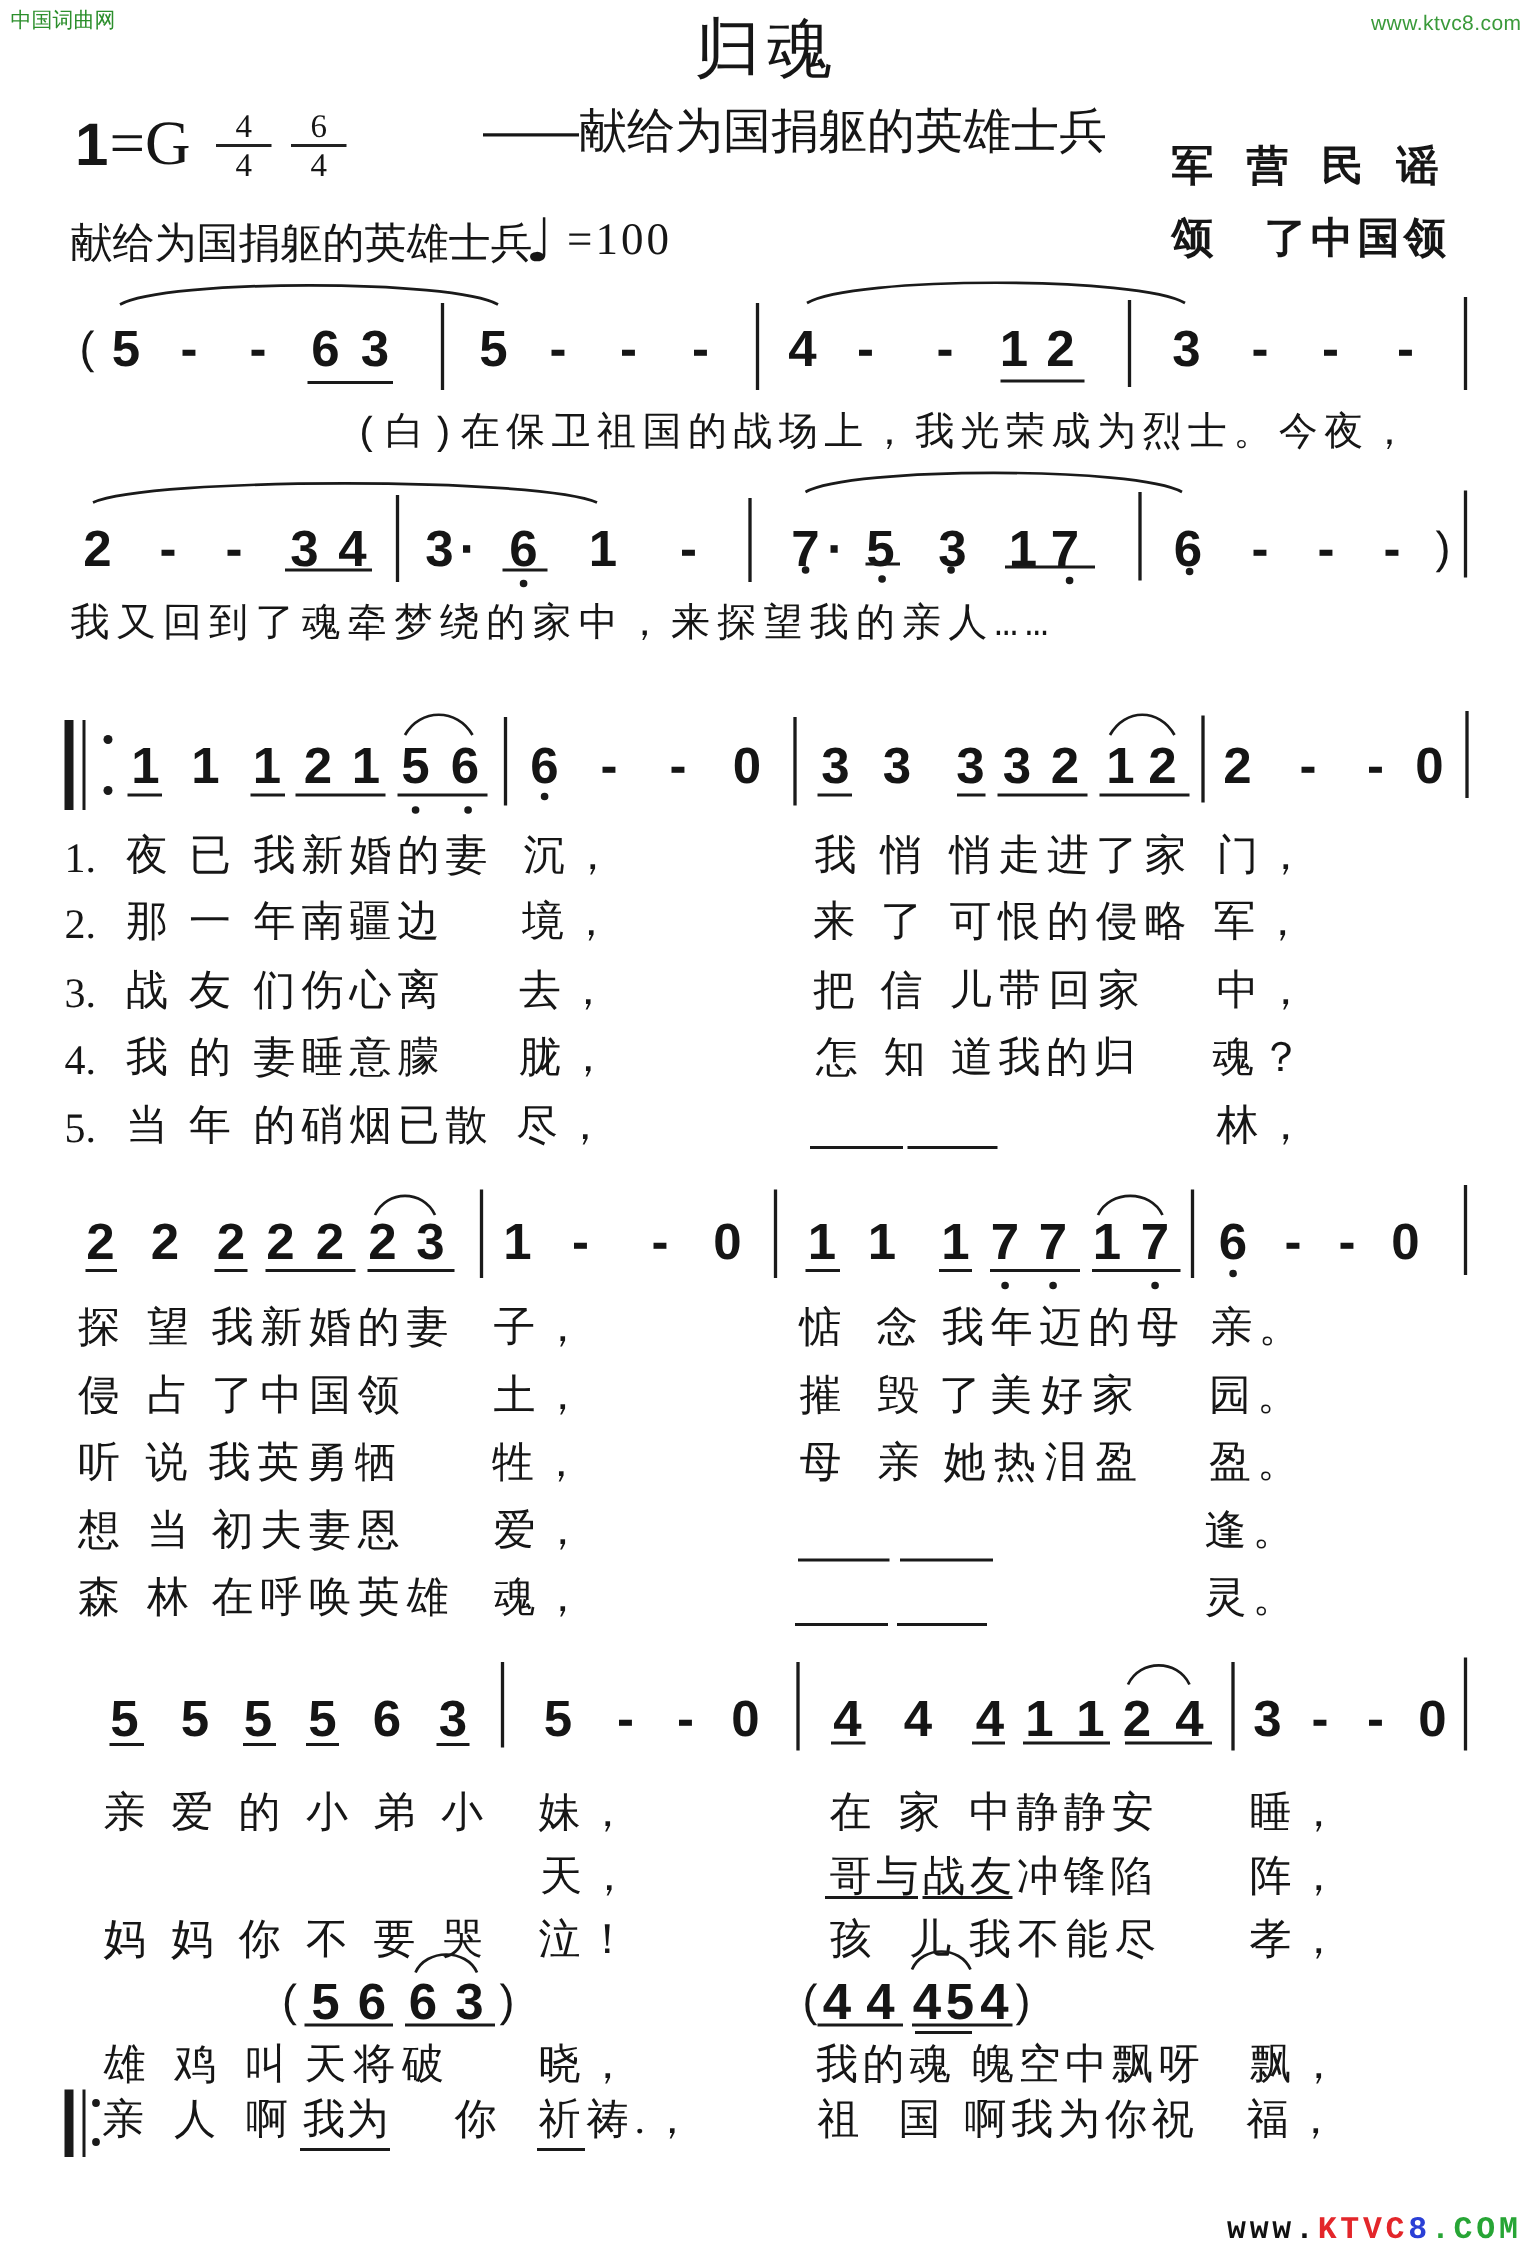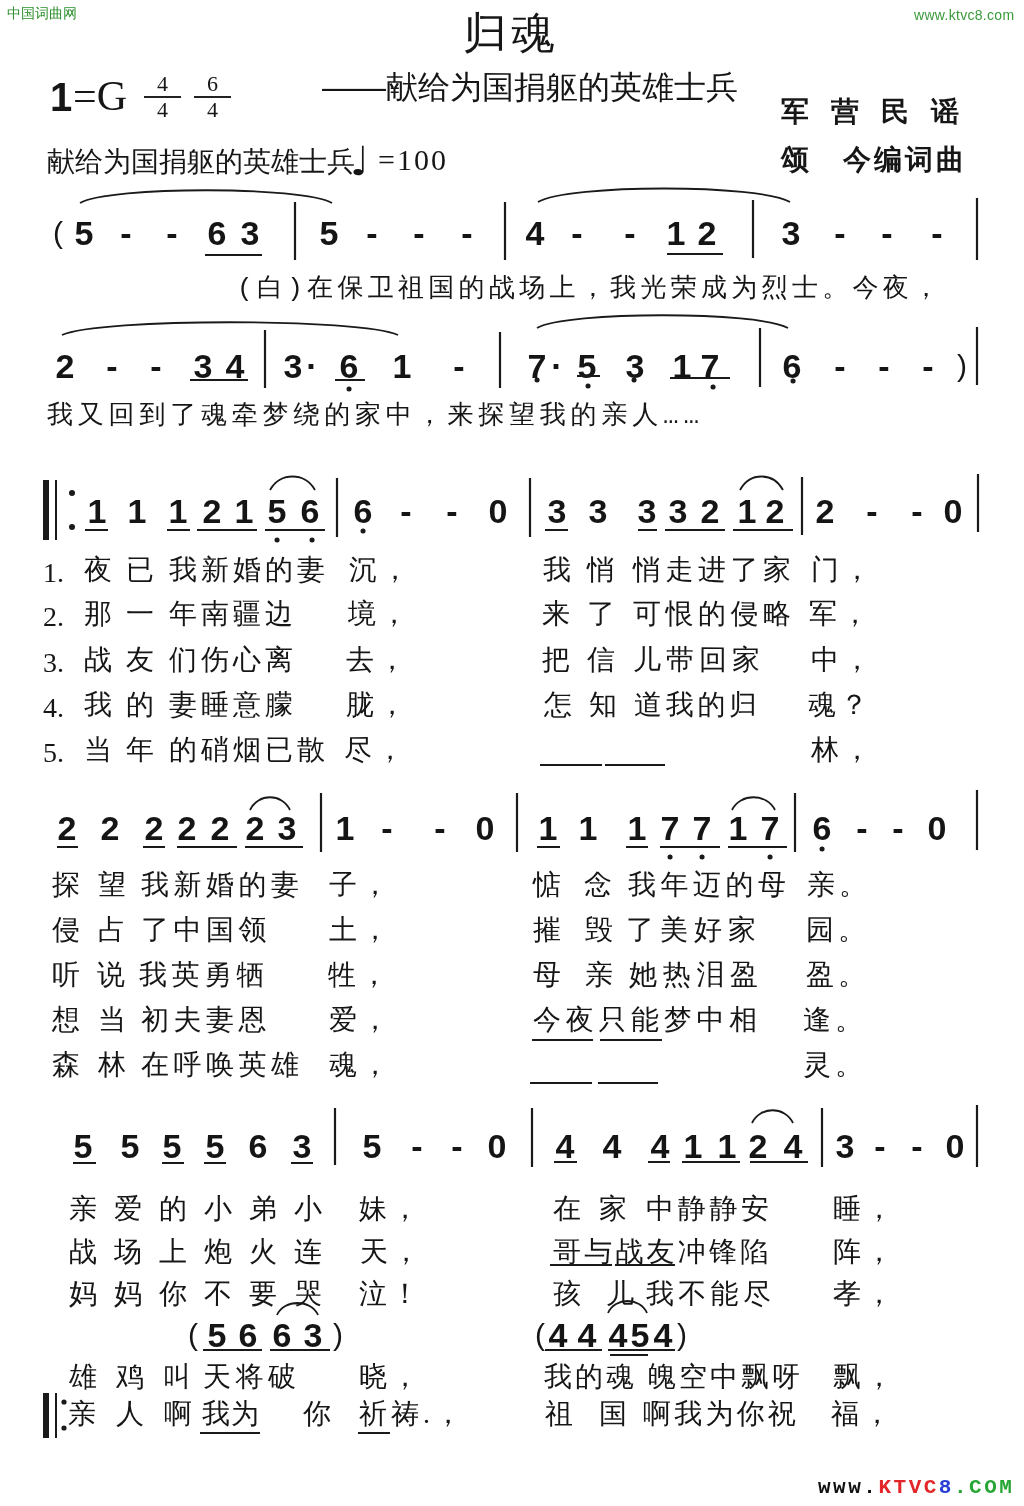--- a/index.html
+++ b/index.html
@@ -42,21 +42,21 @@
   <span class="fn">6</span>
   <span class="fl"></span>
   <span class="fd">4</span>
 </div>
 
 <div class="a" style="left:47px;top:148px;font-size:28px">献给为国捐躯的英雄士兵</div>
 <div class="a" style="left:350px;top:141px;font-size:40px;font-family:'DejaVu Sans',sans-serif">♩</div>
 <div class="a" style="left:378px;top:145px;font-size:30px;letter-spacing:2px;font-family:'Liberation Serif',serif">=100</div>
 
 <div class="a" style="left:781px;top:98px;font-size:28px;font-weight:bold;letter-spacing:22px;font-family:'Liberation Serif',serif">军营民谣</div>
-<div class="a" style="left:781px;top:146px;font-size:28px;font-weight:bold;letter-spacing:3px;font-family:'Liberation Serif',serif">颂　今编词曲</div>
+<div class="a" style="left:781px;top:146px;font-size:28px;font-weight:bold;letter-spacing:3px;font-family:'Liberation Serif',serif">颂　了中国领</div>
 
 <div class="row" style="top:216px">
   <span class="p" style="left:58px">(</span>
   <span class="n" style="left:84px">5</span>
   <span class="n" style="left:126px">-</span>
   <span class="n" style="left:172px">-</span>
   <span class="n" style="left:217px">6</span>
   <span class="n" style="left:250px">3</span>
   <span class="n" style="left:329px">5</span>
   <span class="n" style="left:372px">-</span>
@@ -230,21 +230,20 @@
   <span class="ly" style="left:533px">母</span>
   <span class="ly" style="left:585px">亲</span>
   <span class="ly" style="left:629px;letter-spacing:5.7px">她热泪盈</span>
   <span class="ly" style="left:806px">盈。</span>
 </div>
 <div class="lr" style="top:1006px">
   <span class="ly" style="left:52px">想</span>
   <span class="ly" style="left:98px">当</span>
   <span class="ly" style="left:141px;letter-spacing:4.5px">初夫妻恩</span>
   <span class="ly" style="left:329px">爱，</span>
-  <span class="ly" style="left:533px;letter-spacing:4.7px">今夜只能梦中相</span>
   <span class="ly" style="left:803px">逢。</span>
 </div>
 <div class="lr" style="top:1051px">
   <span class="ly" style="left:52px">森</span>
   <span class="ly" style="left:98px">林</span>
   <span class="ly" style="left:141px;letter-spacing:4.5px">在呼唤英雄</span>
   <span class="ly" style="left:329px">魂，</span>
   <span class="ly" style="left:803px">灵。</span>
 </div>
 
@@ -274,21 +273,20 @@
 
 <div class="lr s" style="top:1195px">
   <span class="ly" style="left:69px;letter-spacing:17px">亲爱的小弟小</span>
   <span class="ly" style="left:359px">妹，</span>
   <span class="ly" style="left:553px">在</span>
   <span class="ly" style="left:599px">家</span>
   <span class="ly" style="left:646px;letter-spacing:3.7px">中静静安</span>
   <span class="ly" style="left:833px">睡，</span>
 </div>
 <div class="lr s" style="top:1238px">
-  <span class="ly" style="left:69px;letter-spacing:17px">战场上炮火连</span>
   <span class="ly" style="left:360px">天，</span>
   <span class="ly" style="left:553px;letter-spacing:3.2px">哥与战友冲锋陷</span>
   <span class="ly" style="left:833px">阵，</span>
 </div>
 <div class="lr s" style="top:1280px">
   <span class="ly" style="left:69px;letter-spacing:17px">妈妈你不要哭</span>
   <span class="ly" style="left:359px">泣！</span>
   <span class="ly" style="left:553px">孩</span>
   <span class="ly" style="left:606px">儿</span>
   <span class="ly" style="left:646px;letter-spacing:4.3px">我不能尽</span>

